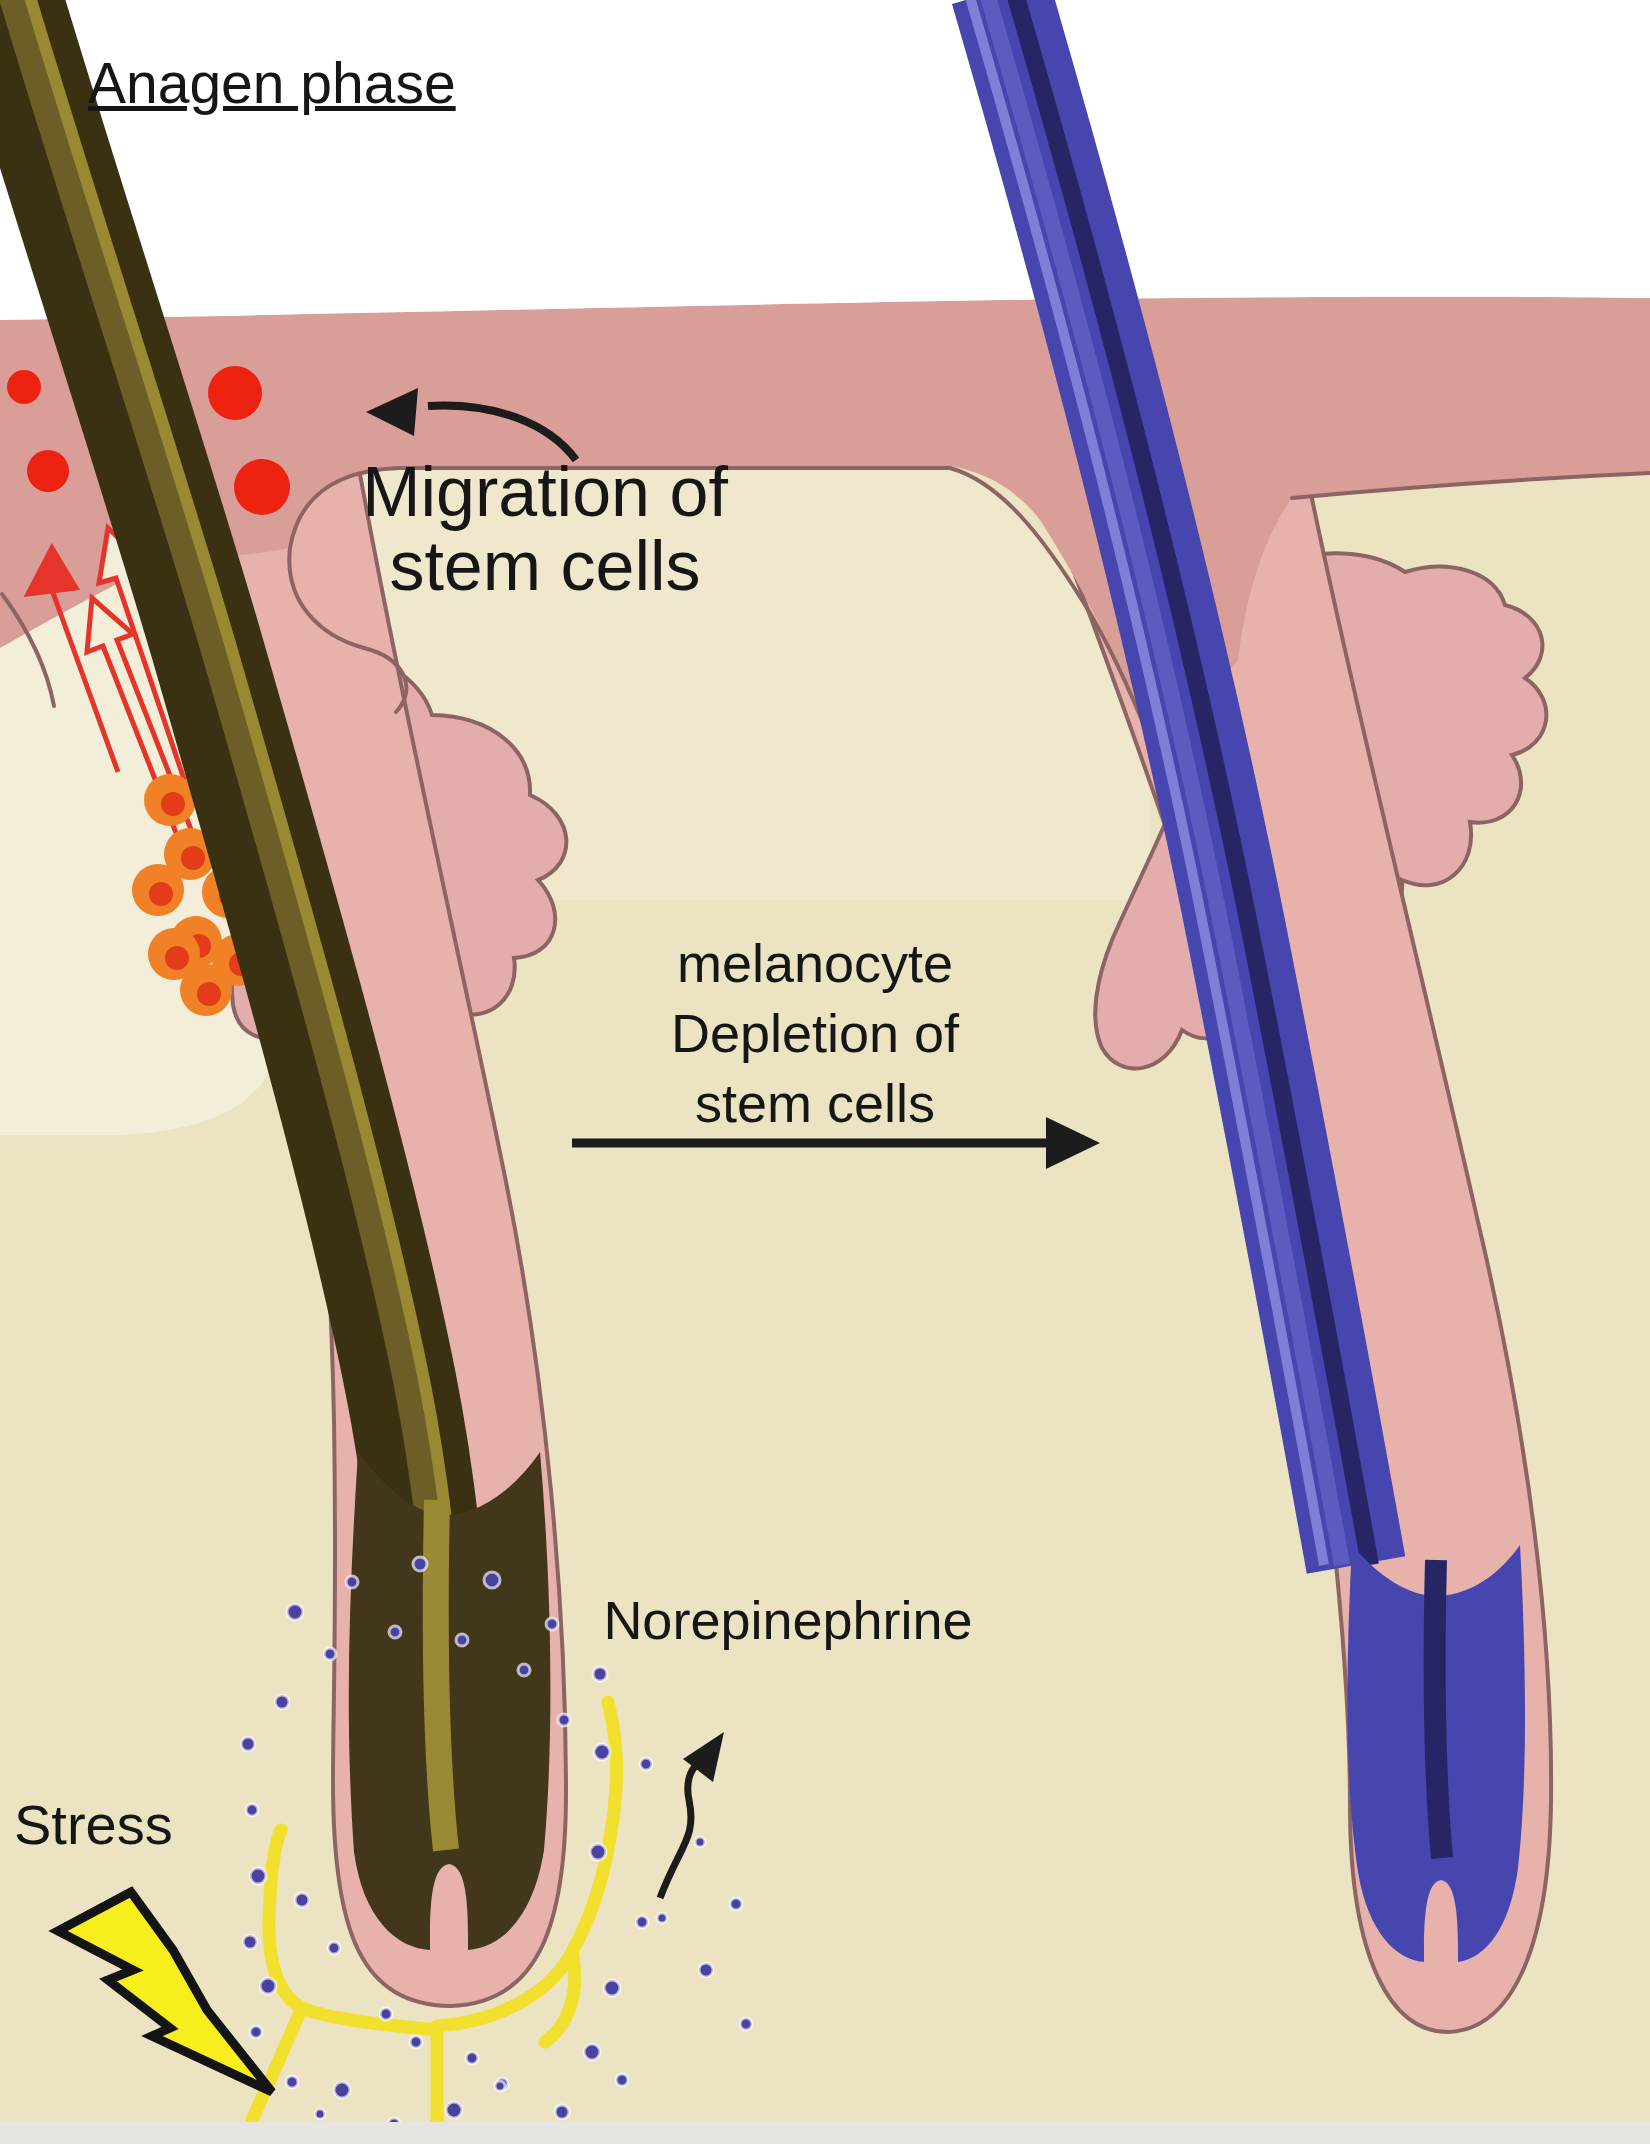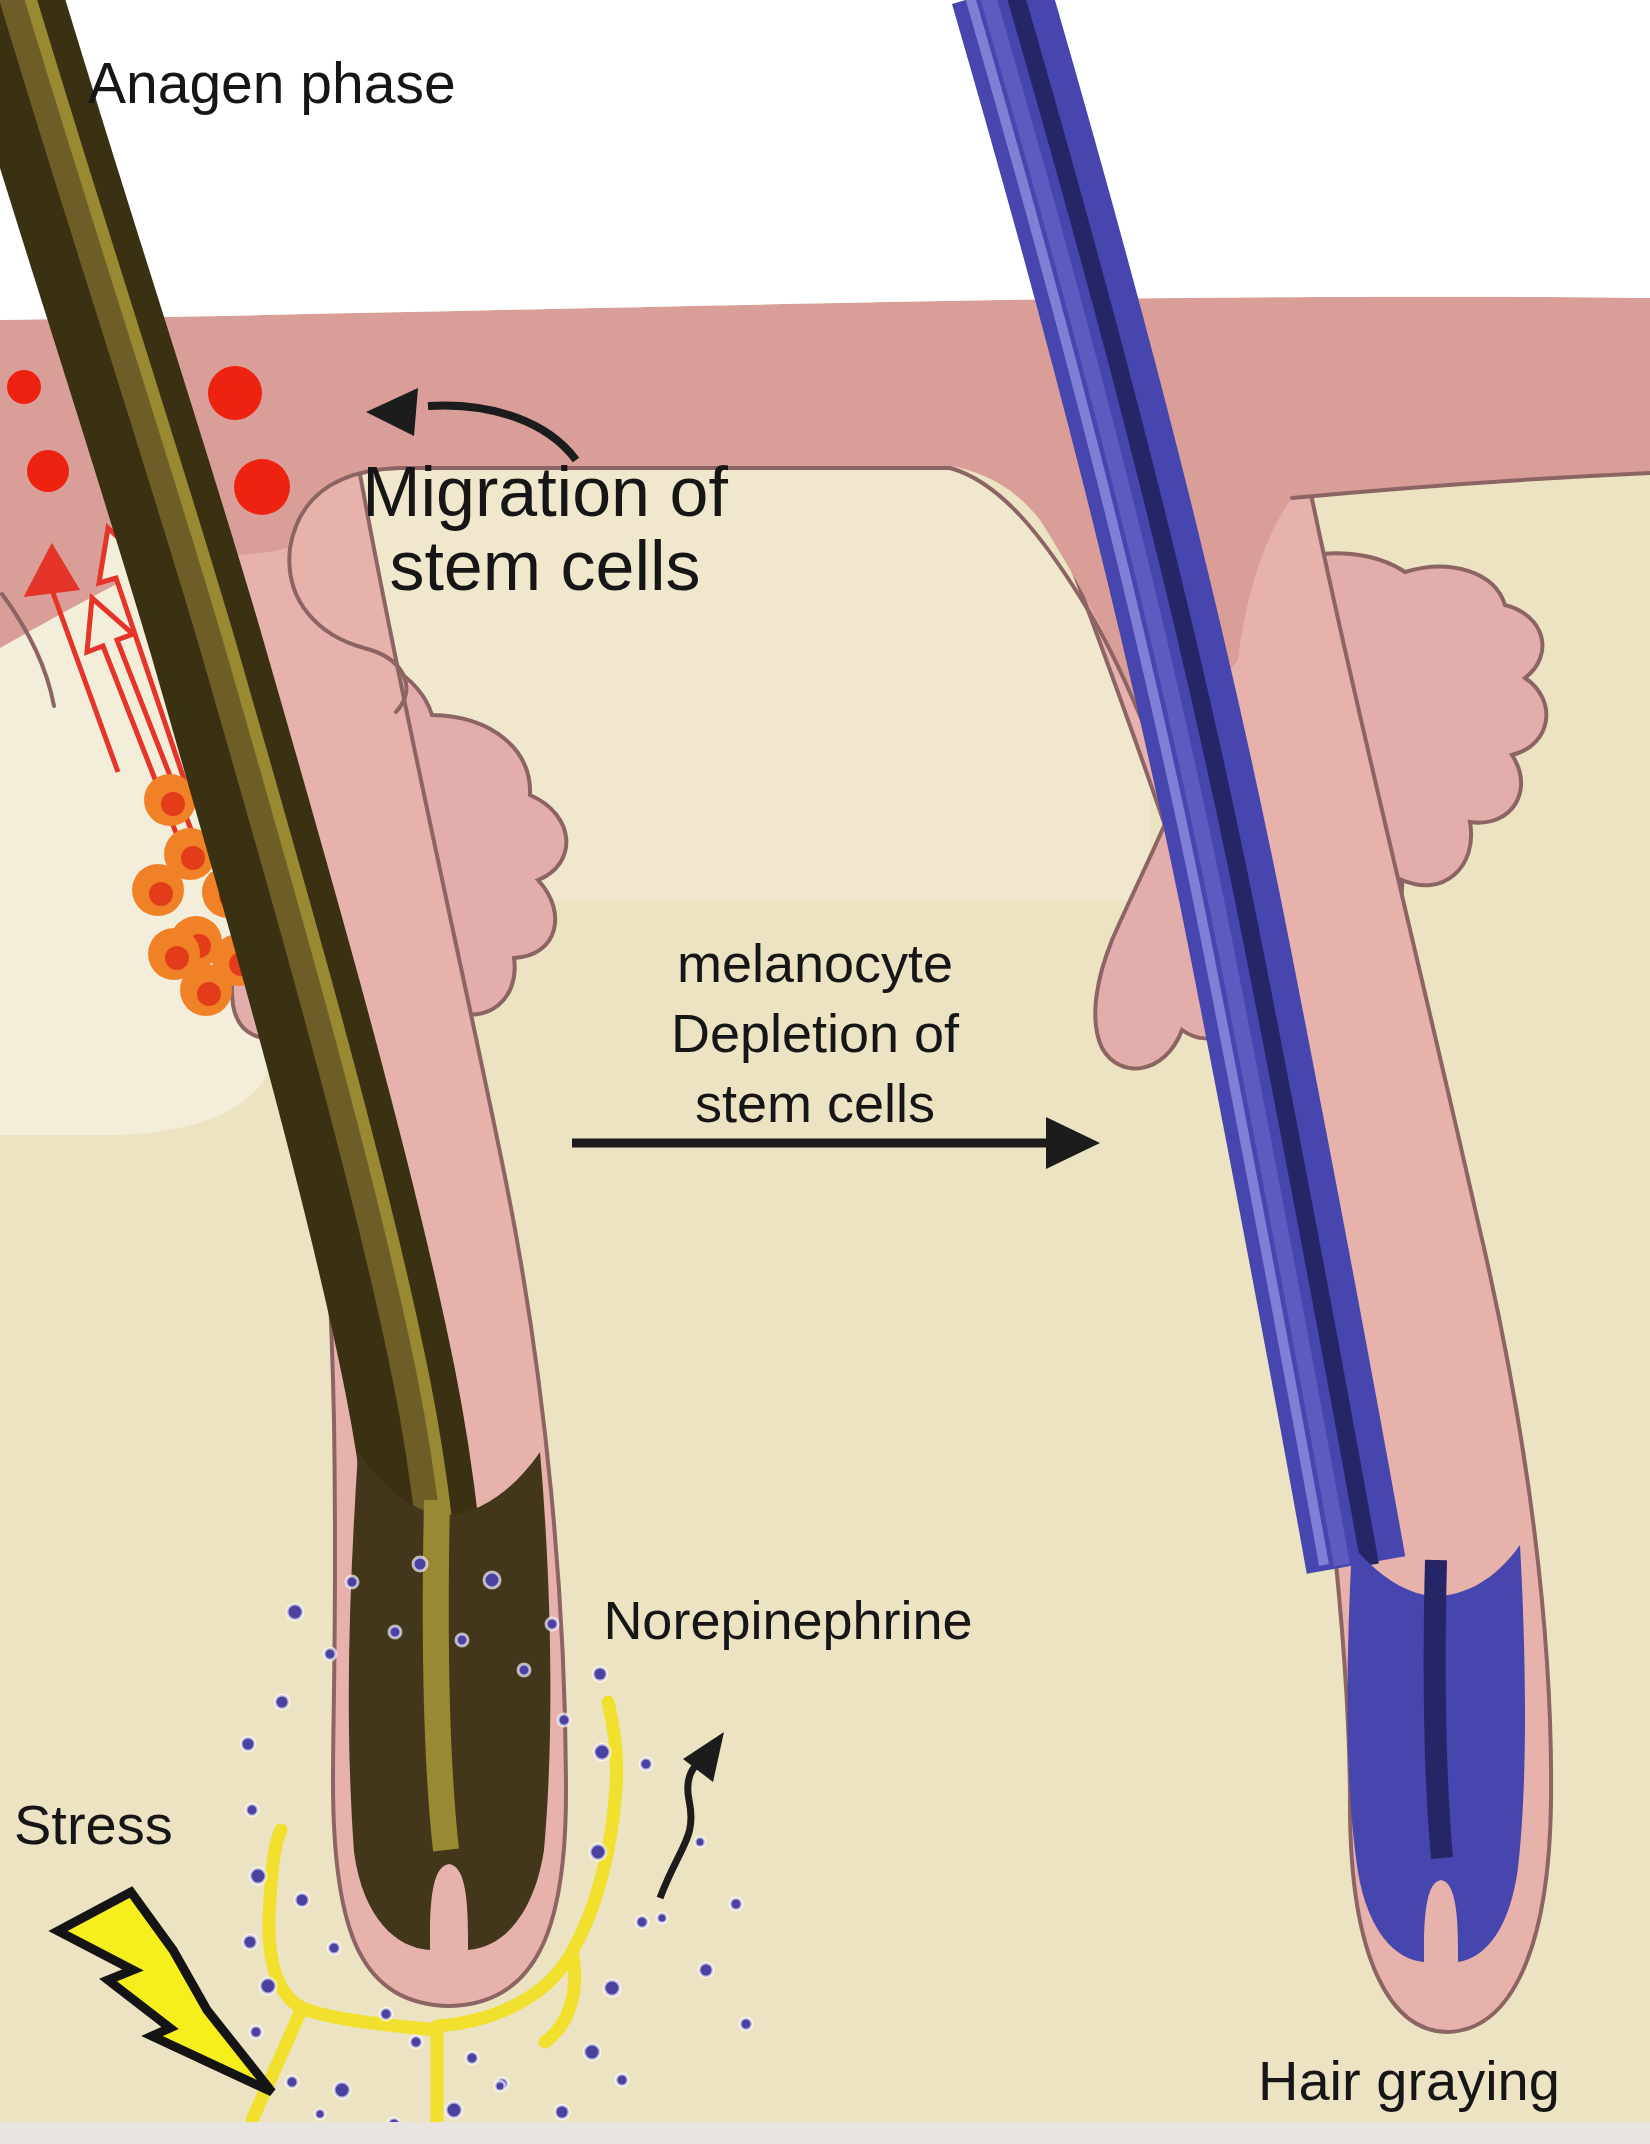--- a/index.html
+++ b/index.html
@@ -10,21 +10,21 @@
     font-family:"Liberation Sans", sans-serif;
     color:var(--text-black,#161616);
   }
   #art{position:absolute;left:0;top:0;width:1650px;height:2144px;}
   .lbl{
     position:absolute;
     color:var(--text-black,#161616);
     white-space:nowrap;
   }
   .lbl.center{text-align:center;white-space:normal;}
-  .anagen{left:88px;top:50px;font-size:57px;}
+  .anagen{left:88px;top:50px;font-size:57px;text-decoration:underline;}
   .migration{left:325px;top:455px;width:440px;font-size:70px;line-height:74px;}
   .depletion{left:565px;top:928px;width:500px;font-size:54px;line-height:70px;}
   .norepi{left:538px;top:1584px;width:500px;font-size:54px;line-height:72px;}
   .stress{left:14px;top:1792px;font-size:56px;}
   .graying{left:1258px;top:2048px;font-size:56px;}
 </style>
 </head>
 <body>
 
 <div id="stage">
@@ -202,14 +202,13 @@
     <div>Depletion of</div>
     <div>stem cells</div>
   </div>
 
   <div class="lbl center norepi">
     <div>Norepinephrine</div>
   </div>
 
   <div class="lbl stress">Stress</div>
 
-  <div class="lbl graying">Hair graying</div>
 </div>
 
 </body></html>

